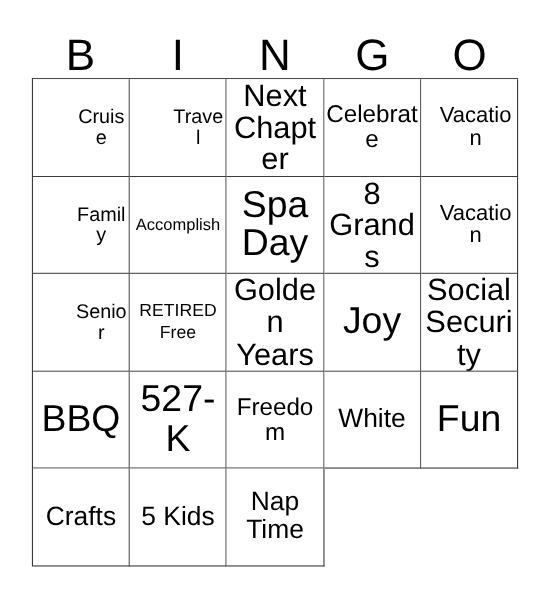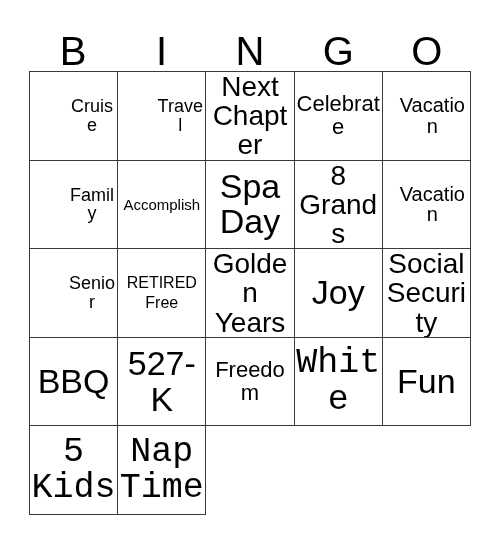--- a/index.html
+++ b/index.html
@@ -77,21 +77,21 @@
     display: block;
     width: 100%;
     line-height: 1.04;
     font-weight: 400;
     word-break: break-word;
     hyphens: none;
   }
 
   
   .s-xxl .cell-text { font-size: 34px; }
-  .s-xl  .cell-text { font-size: 35px; font-family: Liberation Mono, monospace; }
+  .s-xl  .cell-text { font-size: 24px; }
   .s-lg  .cell-text { font-size: 18px; padding-left: 37px; }
   .s-md  .cell-text { font-size: 28px; }
   .s-sm  .cell-text { font-size: 20px; margin-left: 12px; }
   .s-xs  .cell-text { font-size: 22px; }
   .s-xxs .cell-text { font-size: 15px; }
 
   .free-space .cell-text {
     font-size: 16px;
     line-height: 1.22;
   }
@@ -167,20 +167,23 @@
       <div class="cell s-xs">
         <span class="cell-text">Freedom</span>
       </div>
       <div class="cell s-xl">
         <span class="cell-text">White</span>
       </div>
       <div class="cell s-xxl">
         <span class="cell-text">Fun</span>
       </div>
       <div class="cell s-xl">
+        <span class="cell-text">Crafts</span>
+      </div>
+      <div class="cell s-xl">
         <span class="cell-text">5 Kids</span>
       </div>
       <div class="cell s-xl">
         <span class="cell-text">Nap Time</span>
       </div>
     </div>
 
 </div>
 
 </body></html>

